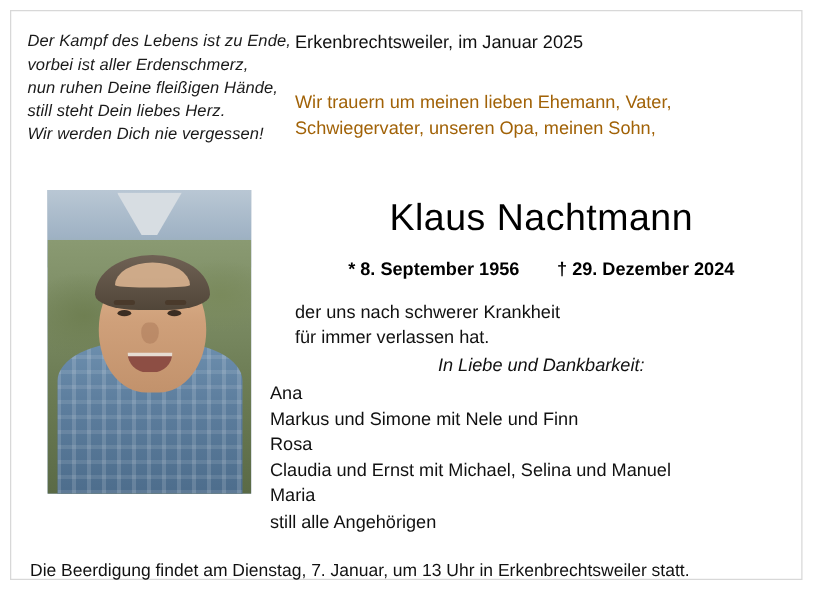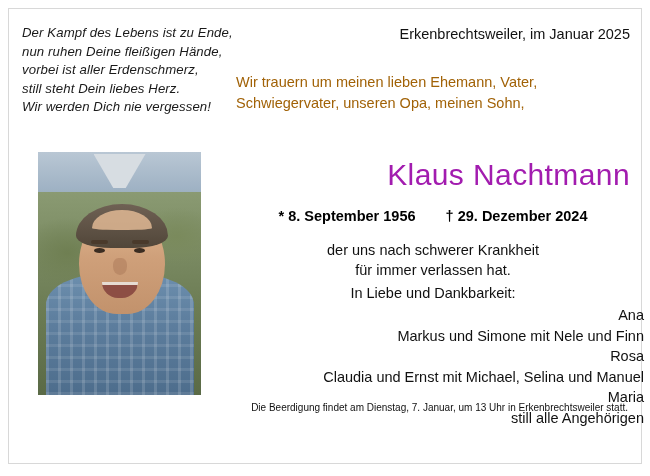--- a/index.html
+++ b/index.html
@@ -179,42 +179,42 @@
     background: rgba(170,120,88,.5);
     border-radius: 40% 40% 50% 50%;
   }
 
   
   .place-date {
     position: absolute;
     left: 236px;
     top: 26px;
     width: 394px;
-    text-align: right;
+    text-align: left;
     font-size: 14.5px;
     color: #111;
   }
   .intro {
     position: absolute;
     left: 236px;
     top: 72px;
     width: 394px;
     text-align: left;
     font-size: 14.5px;
     line-height: 21px;
     color: #a16207;
   }
   .name {
     position: absolute;
     left: 236px;
     top: 158px;
     width: 394px;
-    text-align: right;
+    text-align: center;
     font-size: 30px;
-    color: #a21caf;
+    color: #000000;
     letter-spacing: 0.4px;
   }
   .dates {
     position: absolute;
     left: 236px;
     top: 200px;
     width: 394px;
     text-align: center;
     font-size: 14.5px;
     font-weight: bold;
@@ -223,64 +223,64 @@
   }
   .dates .sep {
     display: inline-block;
     width: 22px;
   }
   .after {
     position: absolute;
     left: 236px;
     top: 240px;
     width: 394px;
+    font-size: 14.5px;
+    line-height: 20px;
+    color: #111;
+  }
+  .family-heading {
+    position: absolute;
+    left: 236px;
+    top: 285px;
+    width: 394px;
     text-align: center;
     font-size: 14.5px;
-    line-height: 20px;
-    color: #111;
-  }
-  .family-heading {
-    position: absolute;
-    left: 236px;
-    top: 285px;
-    width: 394px;
-    text-align: center;
-    font-size: 14.5px;
-    color: #111;
+    color: #111;
+    font-style: italic;
   }
   .family-list {
     position: absolute;
     left: 216px;
     top: 305px;
     width: 428px;
-    text-align: right;
+    text-align: left;
     font-size: 14.5px;
     line-height: 20.5px;
     color: #111;
   }
   .footer {
     position: absolute;
     left: 24px;
-    top: 402px;
+    top: 448px;
     width: 604px;
-    text-align: right;
-    font-size: 10px;
+    text-align: left;
+    font-size: 14px;
     color: #111;
   }
 </style>
 </head>
 <body>
 
 <div class="obituary">
   <div class="inner-frame"></div>
 
   <div class="poem">
     <div>Der Kampf des Lebens ist zu Ende,</div>
+    <div>vorbei ist aller Erdenschmerz,</div>
     <div>nun ruhen Deine fleißigen Hände,</div>
-    <div>vorbei ist aller Erdenschmerz,</div>
     <div>still steht Dein liebes Herz.</div>
     <div>Wir werden Dich nie vergessen!</div>
   </div>
 
   <div class="photo-wrap">
     <div class="photo-sky"></div>
     <div class="photo-foliage"></div>
     <div class="photo-body"></div>
     <div class="photo-collar"></div>
     <div class="photo-neck"></div>

